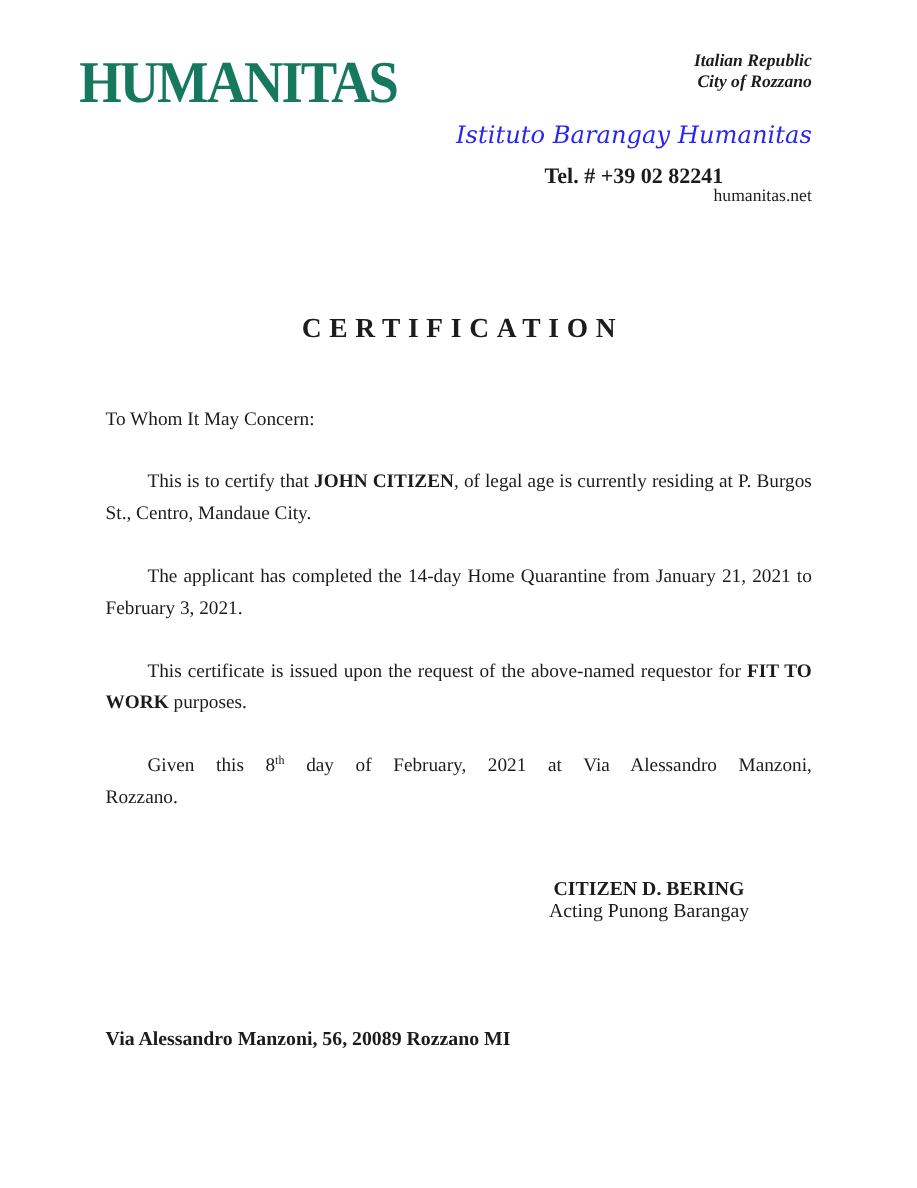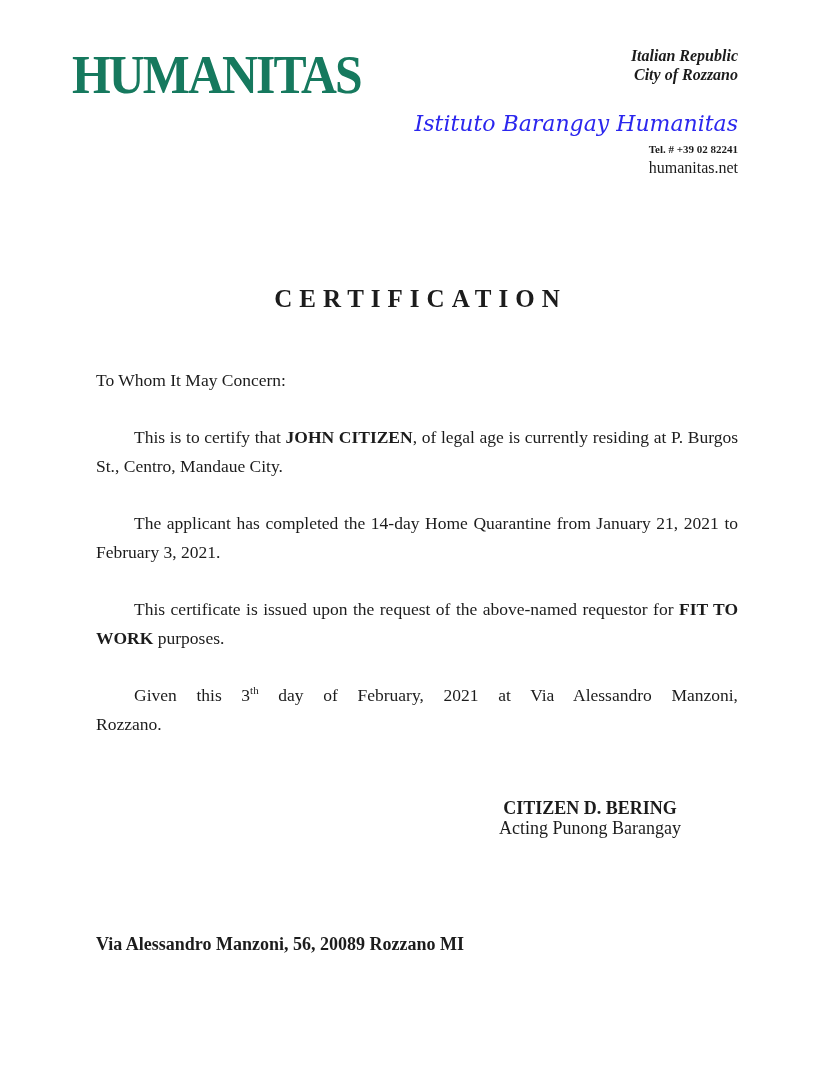--- a/index.html
+++ b/index.html
@@ -45,24 +45,25 @@
   }
   .institute {
     margin-top: 27px;
     font-family: "DejaVu Serif", serif;
     font-style: italic;
     font-size: 22px;
     line-height: 26px;
     white-space: nowrap;
   }
   .tel {
-    margin-top: 4px;
-    font-size: 11px;
+    margin-top: 15px;
+    font-size: 20px;
     font-weight: bold;
     line-height: 17px;
+    text-align: center;
   }
   .site {
     font-size: 16px;
     line-height: 19px;
   }
 
   
   .doc-title {
     position: absolute;
     top: 285px;
@@ -160,21 +161,21 @@
 
     <div class="salutation">To Whom It May Concern:</div>
 
     <div class="para"><span>This is to certify that </span><span class="b">JOHN CITIZEN</span><span>, of legal age is currently residing at P. Burgos St., Centro, Mandaue City.</span></div>
 
     <div class="para">The applicant has completed the 14-day Home Quarantine from January 21, 2021 to February 3, 2021.</div>
 
     <div class="para"><span>This certificate is issued upon the request of the above-named requestor for </span><span class="b">FIT TO WORK</span><span> purposes.</span></div>
 
     <div class="para-lines">
-      <div class="stretch-line"><span>Given this 3</span><sup class="ord">th</sup><span> day of February, 2021 at Via Alessandro Manzoni,</span></div>
+      <div class="stretch-line"><span>Given this 8</span><sup class="ord">th</sup><span> day of February, 2021 at Via Alessandro Manzoni,</span></div>
       <div class="plain-line">Rozzano.</div>
     </div>
 
   </div>
 
   <div class="signature">
     <div class="sig-name">CITIZEN D. BERING</div>
     <div class="sig-role">Acting Punong Barangay</div>
   </div>
 

